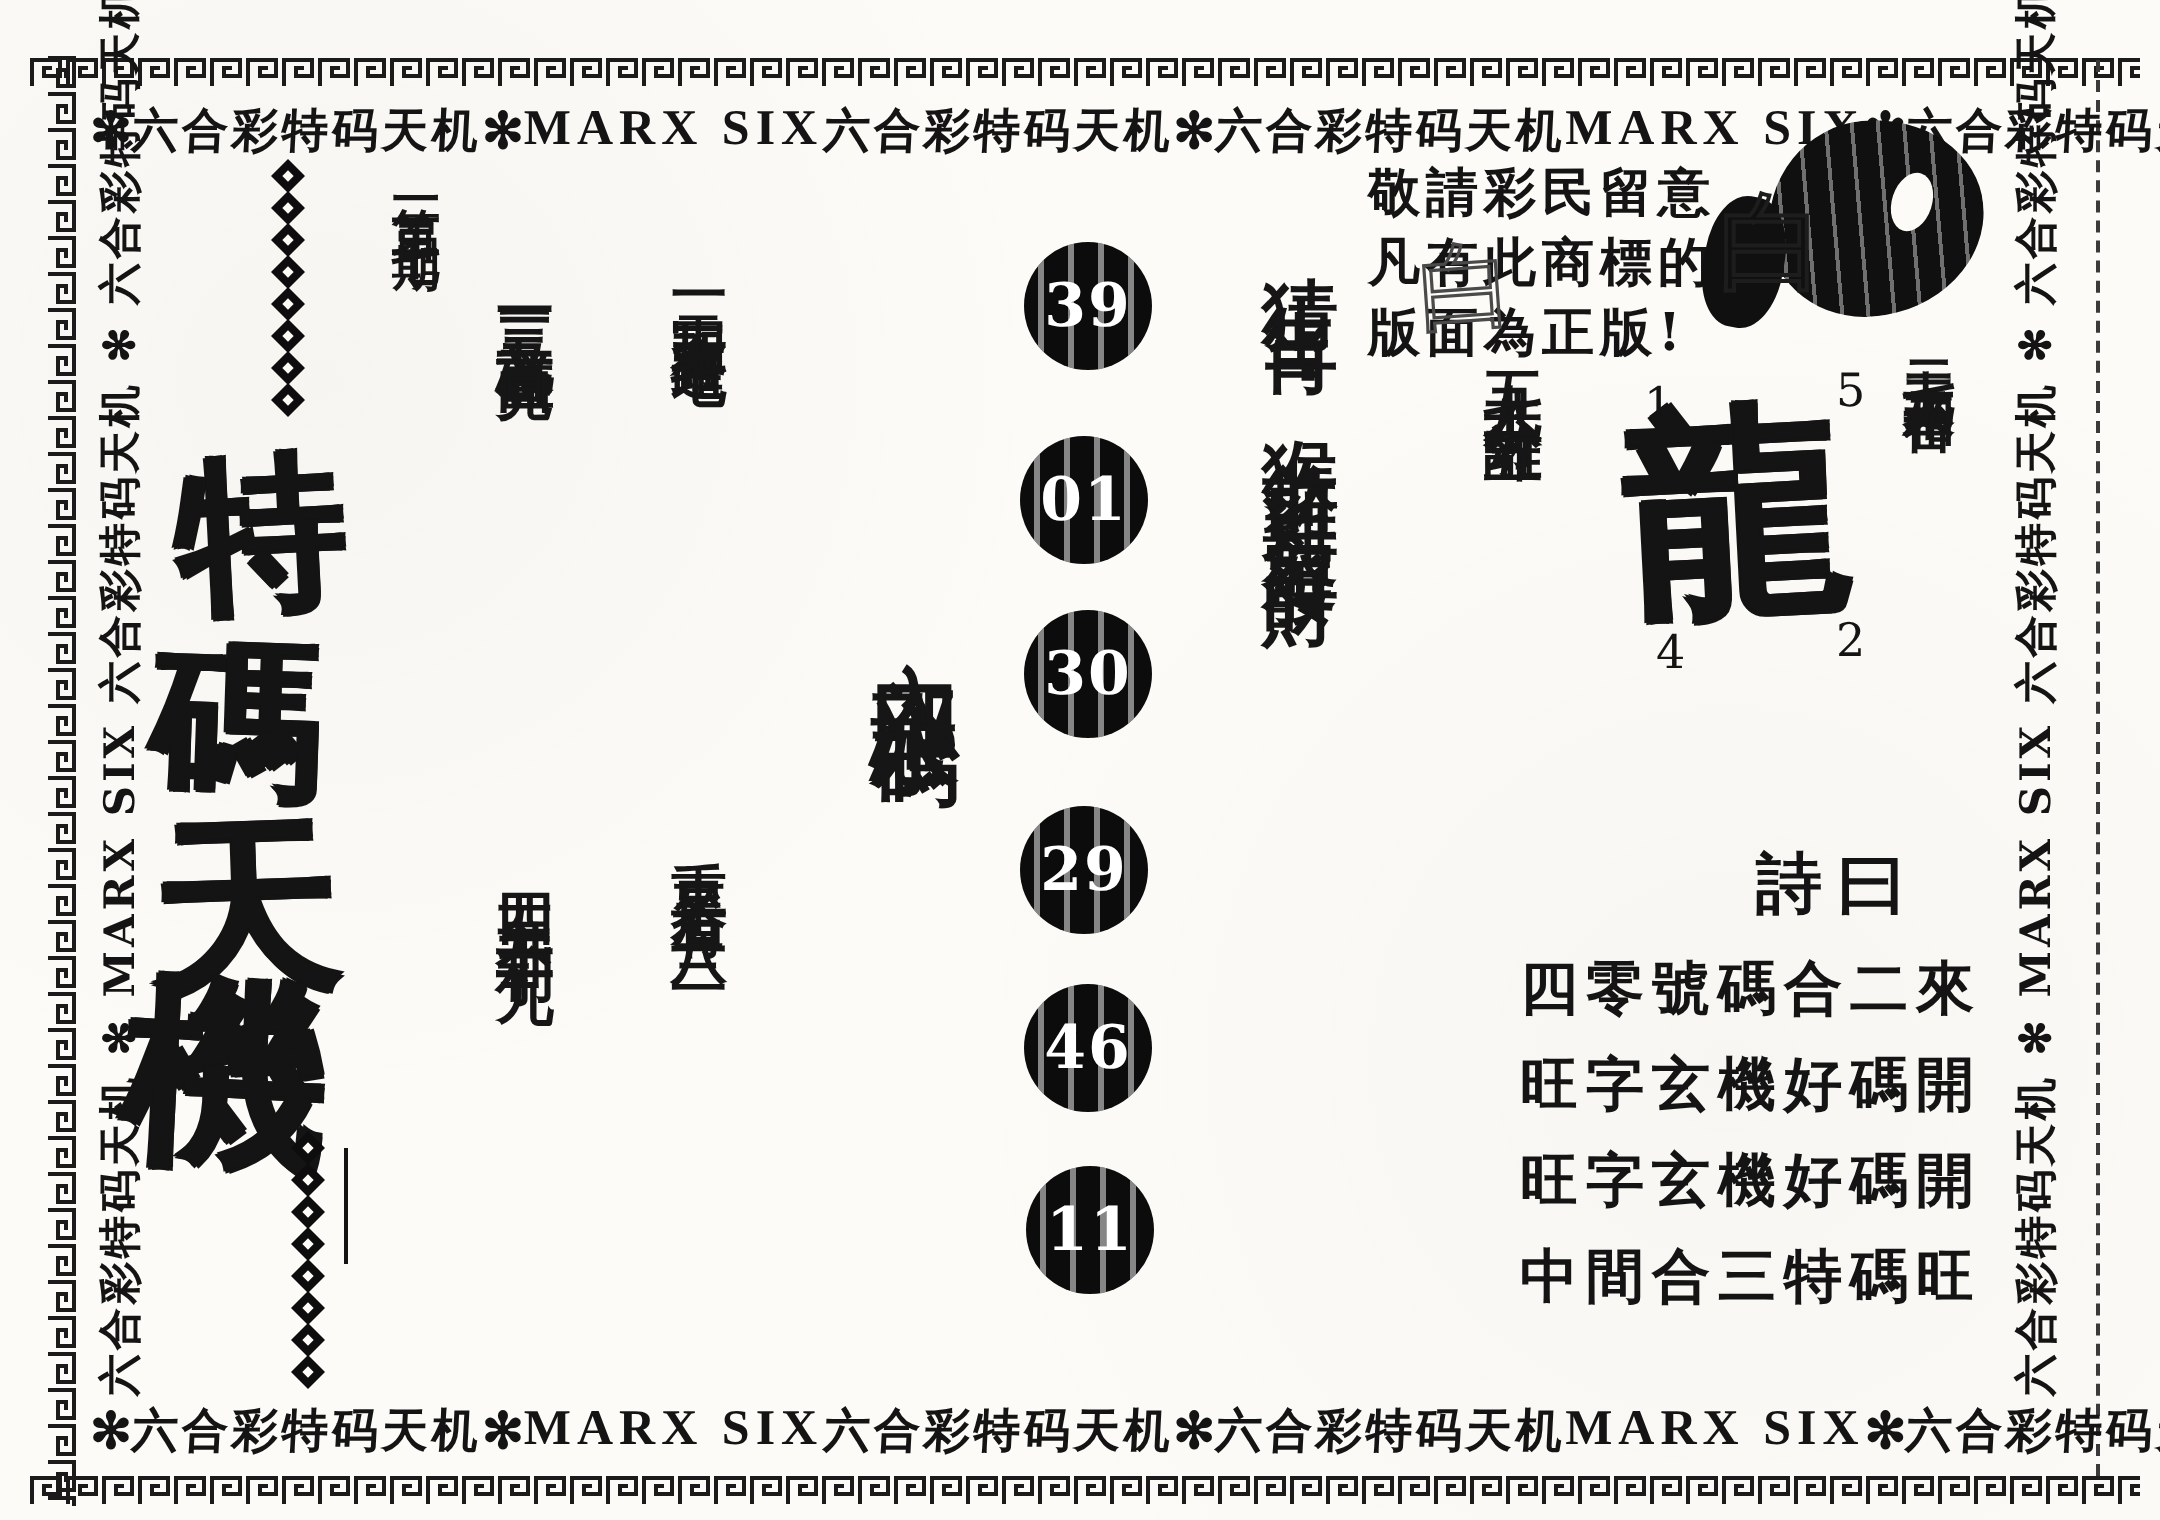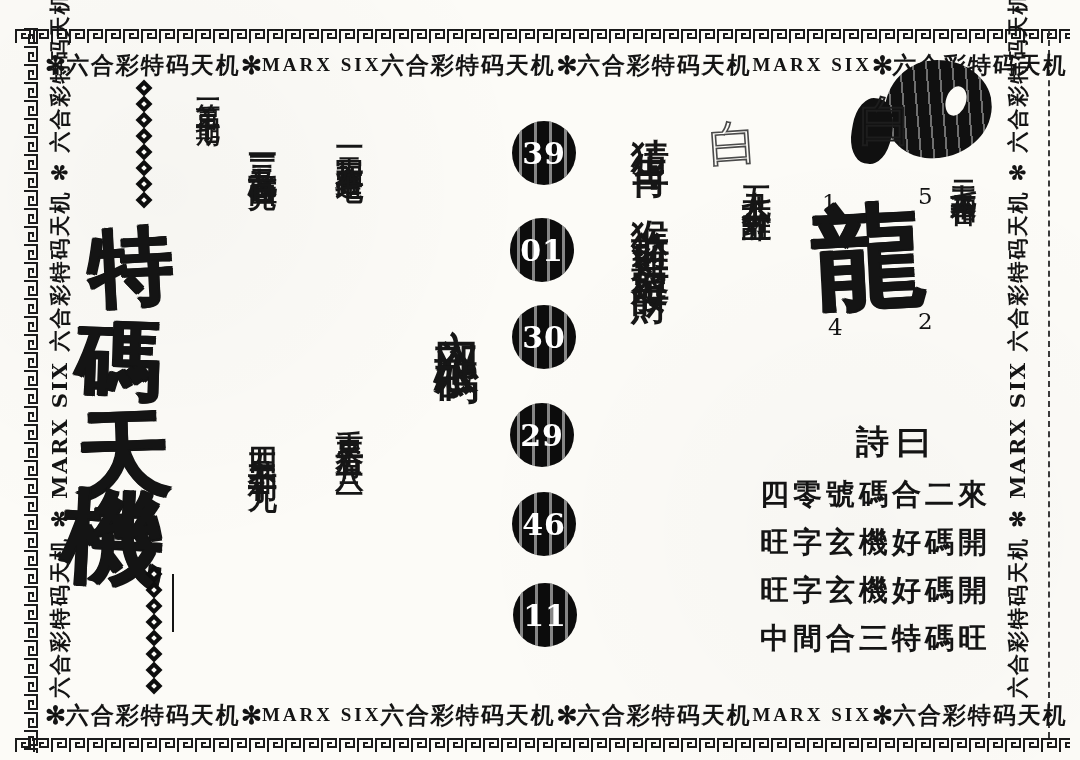--- a/index.html
+++ b/index.html
@@ -12,21 +12,21 @@
     overflow:hidden;color:#141414;
     font-family:"DejaVu Serif","Liberation Serif",serif;
   }
   .abs{position:absolute;}
   svg.strip{position:absolute;display:block;}
   .edge-dash{position:absolute;left:1048px;top:30px;height:708px;width:0;border-left:2px dashed #3a3a3a;}
 
   
   .banner{position:absolute;display:flex;justify-content:space-between;align-items:center;}
   .banner .cjk{font-size:23px;font-weight:700;letter-spacing:2px;white-space:nowrap;transform:skewX(-3deg);}
-  .banner .latin{font-family:"Liberation Serif",serif;font-size:19px;font-weight:600;letter-spacing:3px;white-space:nowrap;}
+  .banner .latin{font-family:"Liberation Serif",serif;font-size:25px;font-weight:600;letter-spacing:3px;white-space:nowrap;}
   .banner .flower{font-size:25px;font-weight:700;}
   .sidebanner{position:absolute;width:42px;}
   .sidebanner .rot{
     position:absolute;left:50%;top:50%;width:640px;height:34px;
     transform:translate(-50%,-50%) rotate(-90deg);
     font-size:21px;font-weight:700;letter-spacing:2px;white-space:nowrap;text-align:center;
   }
 
   
   .vcol{
@@ -47,21 +47,21 @@
 
   
   .dragon{
     position:absolute;font-size:112px;font-weight:900;line-height:1;
     text-shadow:2px 0 currentColor,0 2px currentColor,2px 2px currentColor,-1px 1px currentColor;
     transform:rotate(-3deg);
   }
   .corner-num{position:absolute;font-size:23px;font-family:"DejaVu Serif",serif;}
 
   
-  .poem-heading{position:absolute;font-size:33px;font-weight:800;letter-spacing:8px;white-space:nowrap;}
+  .poem-heading{position:absolute;font-size:33px;font-weight:800;letter-spacing:8px;white-space:nowrap;margin-left:22px;}
   .poem-line{font-size:29px;letter-spacing:4px;line-height:48px;white-space:nowrap;font-weight:700;}
 
   
   .ball{
     position:absolute;width:64px;height:64px;border-radius:50%;
     background:#0c0c0c;color:#fff;display:flex;align-items:center;justify-content:center;
     font-family:"DejaVu Serif",serif;font-weight:700;font-size:30px;letter-spacing:1px;
   }
   .ball::after{
     content:"";position:absolute;inset:0;border-radius:50%;
@@ -139,20 +139,25 @@
 
   </div>
 
   <div class="sidebanner" style="left:42px;top:60px;height:635px;">
     <div class="rot">六合彩特码天机 ✻  MARX SIX  六合彩特码天机 ✻ 六合彩特码天机 ✻</div>
   </div>
   <div class="sidebanner" style="left:1000px;top:60px;height:635px;">
     <div class="rot">六合彩特码天机 ✻  MARX SIX  六合彩特码天机 ✻ 六合彩特码天机 ✻</div>
   </div>
 
+  <div class="abs" style="left:684px;top:80px;">
+    <div class="notice-line">敬請彩民留意</div>
+    <div class="notice-line">凡有此商標的</div>
+    <div class="notice-line">版面為正版!</div>
+  </div>
 
   <div class="blob streaked" style="left:884px;top:60px;width:108px;height:98px;border-radius:48% 52% 55% 45%/55% 48% 52% 45%;transform:rotate(-5deg);"></div>
   <div class="blob" style="left:852px;top:98px;width:40px;height:66px;border-radius:45%;transform:rotate(10deg);"></div>
   <div class="abs" style="left:946px;top:86px;width:20px;height:30px;background:#fcfbf7;border-radius:50%;transform:rotate(18deg);"></div>
   <svg class="abs outline-char" style="left:856px;top:86px;" width="56" height="68">
     <text x="3" y="54" font-size="54" stroke="#1d1d1d" stroke-width="2">白</text>
   </svg>
   <svg class="abs outline-char" style="left:706px;top:112px;transform:rotate(-4deg);" width="52" height="62">
     <text x="3" y="48" font-size="48" stroke="#4a4a4a" stroke-width="1.6">白</text>
   </svg>

